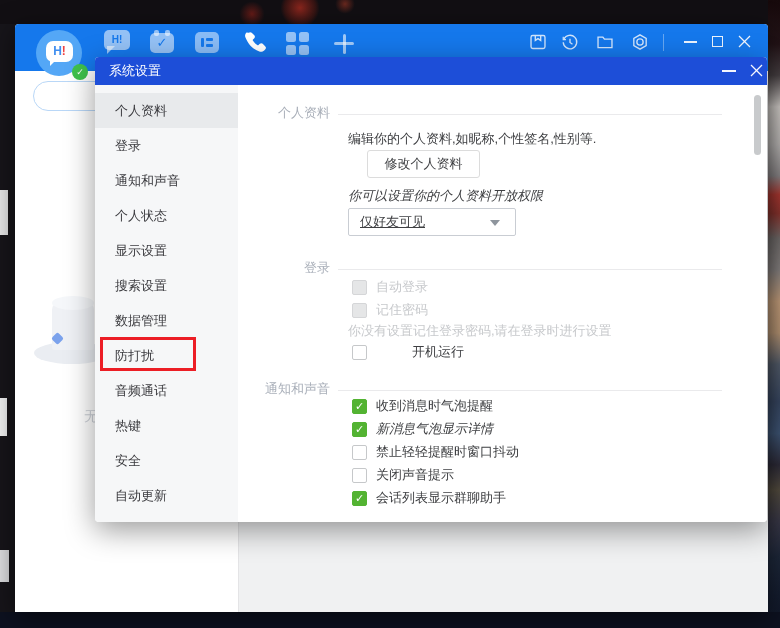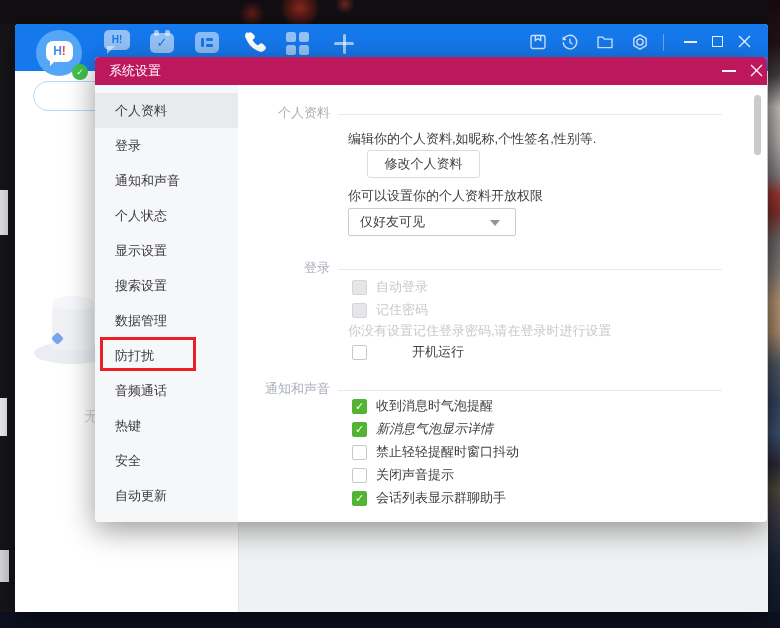--- a/index.html
+++ b/index.html
@@ -78,21 +78,21 @@
 
   .illus-cyl { position:absolute; left:37px; top:278px; width:42px; height:48px; background:#eff1f5; border-radius:8px 8px 3px 3px; }
   .illus-top { position:absolute; left:37px; top:272px; width:42px; height:14px; background:#f5f7fa; border-radius:50%; }
   .illus-base { position:absolute; left:19px; top:318px; width:76px; height:22px; background:#eaedf2; border-radius:50%; }
   .illus-diamond { position:absolute; left:38px; top:310px; width:9px; height:9px; background:#7ba2ec; border-radius:2px; transform:rotate(45deg); }
   .empty-hint { position:absolute; left:69px; top:384px; font-size:14px; color:#ccd0d7; }
 
   
   .dialog { position:absolute; left:95px; top:57px; width:672px; height:465px; background:#fff;
     border-radius:4px; box-shadow:0 8px 30px rgba(0,0,0,.4); z-index:10; overflow:hidden; }
-  .dlg-header { position:absolute; left:0; top:0; width:672px; height:28px; background:#be185d; }
+  .dlg-header { position:absolute; left:0; top:0; width:672px; height:28px; background:#1d4ed8; }
   .dlg-title { position:absolute; left:14px; top:0; height:28px; line-height:28px; font-size:13px; color:#fff; }
   .dlg-min { position:absolute; left:627px; top:13px; width:14px; height:2px; background:rgba(255,255,255,.95); }
   .dlg-close { position:absolute; left:654px; top:6px; width:15px; height:15px; }
 
   .dlg-sidebar { position:absolute; left:0; top:28px; width:143px; height:437px; background:#f6f7f8; }
   .side-item { height:35px; line-height:35px; padding-left:20px; font-size:13px; color:#3a3a3e; cursor:default; }
   .side-list { padding-top:8px; }
   .side-item.sel { background:#e8eaec; }
 
   .dlg-content { position:absolute; left:143px; top:28px; width:529px; height:437px; background:#fff; }
@@ -100,21 +100,21 @@
 
   .sec-label { position:absolute; left:0; width:92px; text-align:right; font-size:13px; color:#a9afb9; }
   .sec-line { position:absolute; left:100px; width:384px; height:1px; background:#eaeaec; }
   .body-text { position:absolute; left:110px; font-size:13px; color:#3f4043;text-align:center; }
   .hint-text { position:absolute; left:110px; font-size:13px; color:#c7c9cc; }
 
   .edit-btn { position:absolute; left:129px; top:65px; width:113px; height:28px; background:#fff;
     border:1px solid #dcdcdc; border-radius:3px; font-size:13px; color:#3f4043; text-align:center; line-height:26px; }
   .dropdown { position:absolute; left:110px; top:123px; width:168px; height:28px; background:#fff;
     border:1px solid #c9cdd3; border-radius:2px; }
-  .dd-value { position:absolute; left:11px; top:0; line-height:26px; font-size:13px; color:#3f4043; }
+  .dd-value { position:absolute; left:11px; top:0; line-height:26px; font-size:13px; color:#3f4043;text-decoration:underline; }
   .dd-caret { position:absolute; right:15px; top:11px; width:0; height:0;
     border-left:5px solid transparent; border-right:5px solid transparent; border-top:6px solid #8e959d; }
 
   .cbrow { position:absolute; left:114px; height:18px; display:flex; align-items:center; gap:9px; }
   .cb { width:15px; height:15px; border:1px solid #c6c8ca; border-radius:2px; background:#fff;
     display:flex; align-items:center; justify-content:center; font-size:11px; color:#fff; }
   .cb[data-state="checked"] { background:#53b332; border-color:#53b332; }
   .cb[data-state="checked"]::after { content:"✓"; font-weight:bold; }
   .cb[data-state="disabled"] { background:#e5e6e7; border-color:#d5d6d8; }
   .cblabel { font-size:13px; color:#3f4043; }
@@ -262,21 +262,21 @@
     </div>
   </div>
 
   <div class="dlg-content">
     <div class="scroll-thumb"></div>
 
     <div class="sec-label" style="top:19px;">个人资料</div>
     <div class="sec-line" style="top:29px;"></div>
     <div class="body-text" style="top:45px;">编辑你的个人资料,如昵称,个性签名,性别等.</div>
     <div class="edit-btn">修改个人资料</div>
-    <div class="body-text" style="top:102px;">你可以设置你的个人资料开放权限</div>
+    <div class="body-text" style="top:102px;font-style:italic;">你可以设置你的个人资料开放权限</div>
     <div class="dropdown">
       <div class="dd-value">仅好友可见</div>
       <div class="dd-caret"></div>
     </div>
 
     <div class="sec-label" style="top:174px;">登录</div>
     <div class="sec-line" style="top:184px;"></div>
     <div class="cbrow disabled" style="top:193px;">
       <span class="cb" data-state="disabled"></span>
       <span class="cblabel">自动登录</span>

